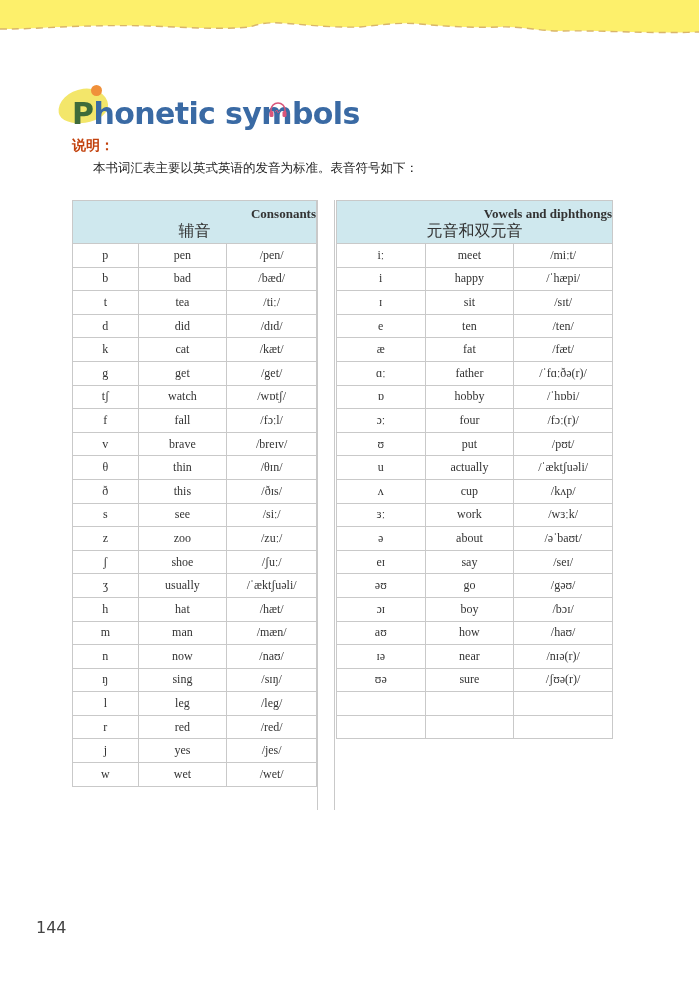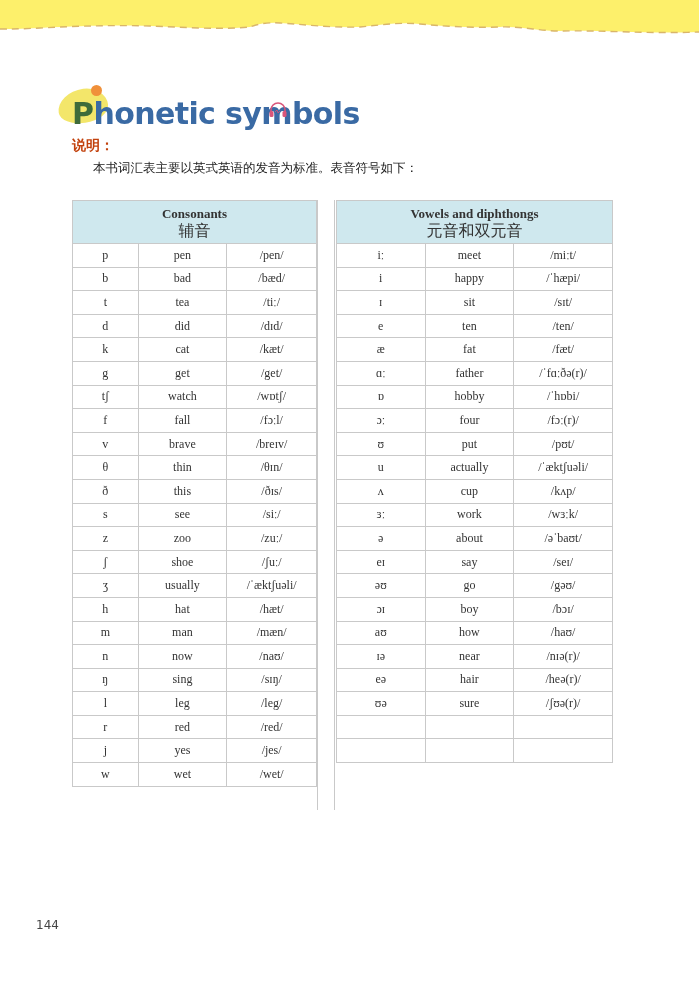--- a/index.html
+++ b/index.html
@@ -42,34 +42,34 @@
     position: absolute; top: 200px; border-collapse: collapse;
     font-family: "Liberation Serif", serif; color: #333;
   }
   table.ph td, table.ph th {
     border: 1px solid #c9c9c9; text-align: center; padding: 0; height: 22.6px;
     font-size: 12px;
   }
   table.ph th {
     background: #cfe8ee; height: 42px; font-weight: normal; line-height: 17px;
   }
-  table.ph th .en { font-weight: bold; font-size: 13px; display: block; }
+  table.ph th .en { font-weight: bold; font-size: 13px; display: block; text-align: right; }
   table.ph th .zh { font-family: "DejaVu Serif", serif; font-size: 16px; display: block; }
   td.sym { font-size: 14px; }
   td.word { font-size: 11.5px; }
   td.ipa { font-size: 13px; }
   #tbl-left { left: 72px; width: 245px; border: 1.5px solid #666; }
   #tbl-right { left: 336px; width: 277px; border: 1.5px solid #666; }
   .gap {
     position: absolute; left: 317px; top: 200px; width: 18px; height: 610px;
     border-left: 1px solid #c9c9c9; border-right: 1px solid #c9c9c9; box-sizing: border-box;
   }
   .page-num {
     position: absolute; left: 36px; top: 918px;
-    font-family: "DejaVu Sans", sans-serif; font-size: 12px; color: #444;
+    font-family: "DejaVu Sans", sans-serif; font-size: 16px; color: #444;
   }
 </style>
 </head>
 <body>
 
 <svg class="top-band" width="699" height="36" viewBox="0 0 699 36">
   <path d="M0 0 H699 V32 C650 34 600 30 560 31 C540 31 520 26 500 27 C470 28 440 26 420 24 C400 22 380 25 360 27 C330 28 300 24 280 23 C265 22 255 25 250 27 C220 30 180 27 150 26 C110 25 80 26 40 28 C20 29 10 29 0 29 Z" fill="#fdf06b"></path>
   <path d="M0 29 C10 29 20 29 40 28 C80 26 110 25 150 26 C180 27 220 30 250 27 C255 25 265 22 280 23 C300 24 330 28 360 27 C380 25 400 22 420 24 C440 26 470 28 500 27 C520 26 540 31 560 31 C600 30 650 34 699 32" fill="none" stroke="#d9b56a" stroke-width="1.4" stroke-dasharray="7 5"></path>
 </svg>
 
@@ -322,25 +322,20 @@
         <td class="sym">aʊ</td>
         <td class="word">how</td>
         <td class="ipa">/haʊ/</td>
       </tr>
       <tr>
         <td class="sym">ɪə</td>
         <td class="word">near</td>
         <td class="ipa">/nɪə(r)/</td>
       </tr>
       <tr>
-        <td class="sym">eə</td>
-        <td class="word">hair</td>
-        <td class="ipa">/heə(r)/</td>
-      </tr>
-      <tr>
         <td class="sym">ʊə</td>
         <td class="word">sure</td>
         <td class="ipa">/ʃʊə(r)/</td>
       </tr>
       <tr>
         <td class="sym"></td>
         <td class="word"></td>
         <td class="ipa"></td>
       </tr>
       <tr>

